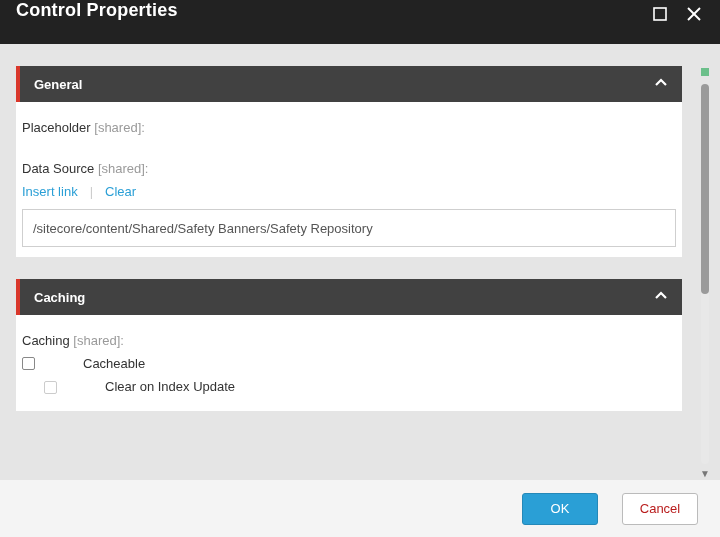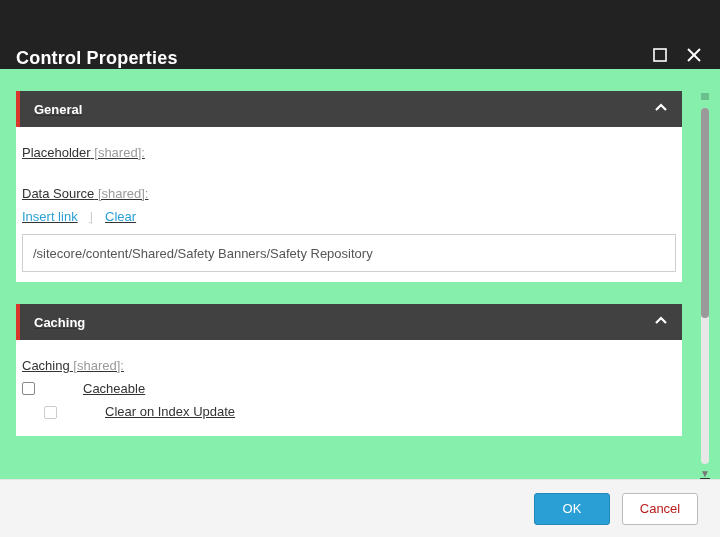--- a/index.html
+++ b/index.html
@@ -1,22 +1,22 @@
 <!DOCTYPE html>
 <html><head>
 <meta charset="utf-8">
 <style>
   * { box-sizing: border-box; margin: 0; padding: 0; }
   html, body { width: 720px; height: 537px; font-family: "Segoe UI", Arial, sans-serif; font-size: 13px; color: #333; background: #f4f4f4; overflow: hidden; }
   .dialog { width: 720px; height: 537px; display: flex; flex-direction: column; background: #fff; }
-  .titlebar { background: #222; color: #fff; display: flex; align-items: flex-end; padding: 0 12px 0 16px; height: 69px; }
+  .titlebar { background: #222; color: #fff; display: flex; align-items: flex-start; padding: 0 12px 0 16px; height: 44px; }
   .titlebar h1 { font-size: 18px; font-weight: 600; flex: 1; letter-spacing: 0.2px; }
   .titlebar .win-btn { width: 28px; height: 28px; display: flex; align-items: center; justify-content: center; margin-left: 6px; cursor: pointer; color: #fff; }
   .titlebar .win-btn svg { stroke: #fff; }
-  .content-wrap { flex: 1; display: flex; background: #86efac; overflow: hidden; padding: 22px 0 0 16px; text-decoration: underline; }
+  .content-wrap { flex: 1; display: flex; background: #e5e5e5; overflow: hidden; padding: 22px 0 0 16px; }
   .content { flex: 1; overflow-y: auto; padding-right: 8px; }
   .sidebar { width: 30px; display: flex; flex-direction: column; align-items: center; padding-top: 2px; }
   .indicator { width: 8px; height: 8px; background: #6BBF8A; margin-bottom: 8px; }
   .scroll-track { width: 8px; background: #e8e8e8; border-radius: 4px; height: 380px; position: relative; }
   .scroll-thumb { position: absolute; top: 0; left: 0; width: 8px; height: 210px; background: #9a9a9a; border-radius: 4px; }
   .scroll-arrow { color:#777; font-size:10px; text-align:center; margin-top:4px; width:12px; }
   .panel { margin-bottom: 22px; }
   .panel-head { background: #414141; color: #fff; border-left: 4px solid #d9372b; height: 36px; display: flex; align-items: center; padding: 0 14px; font-weight: 700; font-size: 13px; cursor: pointer; }
   .panel-head .spacer { flex: 1; }
   .panel-head .chev { color: #fff; }
@@ -26,21 +26,21 @@
   .text-input { width: 100%; height: 40px; border: 1px solid #5EB3E4; background: #fff; padding: 0 10px; font-size: 13px; outline: none; color:#555; }
   .text-input.plain { border: 1px solid #cfcfcf; height: 38px; }
   .link-row { display: flex; align-items: center; margin: 8px 0 10px 0; }
   .link { color: #2A9FD6; cursor: pointer; font-size: 13px; }
   .link-sep { color: #ccc; margin: 0 12px; }
   .cb-row { display: flex; align-items: center; margin: 8px 0 7px 0; gap: 40px; }
   .cb-row.indent { padding-left: 22px; align-items: flex-end; }
   .cb { width: 13px; height: 13px; border: 1px solid #888; border-radius: 2px; margin-right: 8px; background: #fff; display:inline-block; }
   .cb.dim { border-color: #ccc; }
   .cb-label { font-size: 13px; color: #333; }
-  .footer { height: 58px; background: #f4f4f4; border-top: 1px solid #e5e5e5; display: flex; align-items: center; justify-content: flex-end; padding: 0 22px; gap: 12px; }
+  .footer { height: 58px; background: #f4f4f4; border-top: 1px solid #e5e5e5; display: flex; align-items: center; justify-content: flex-end; padding: 0 22px; gap: 24px; }
   .btn { height: 32px; min-width: 76px; border-radius: 3px; font-size: 13px; cursor: pointer; border: 1px solid #bbb; background: #fff; color:#b91c1c; padding: 0 16px; }
   .btn.primary { background: #2A9FD6; border: 1px solid #2488b8; color: #fff; }
   .gap { height: 18px; }
 </style>
 </head>
 <body>
 
 <div class="dialog">
 
   <div class="titlebar">

